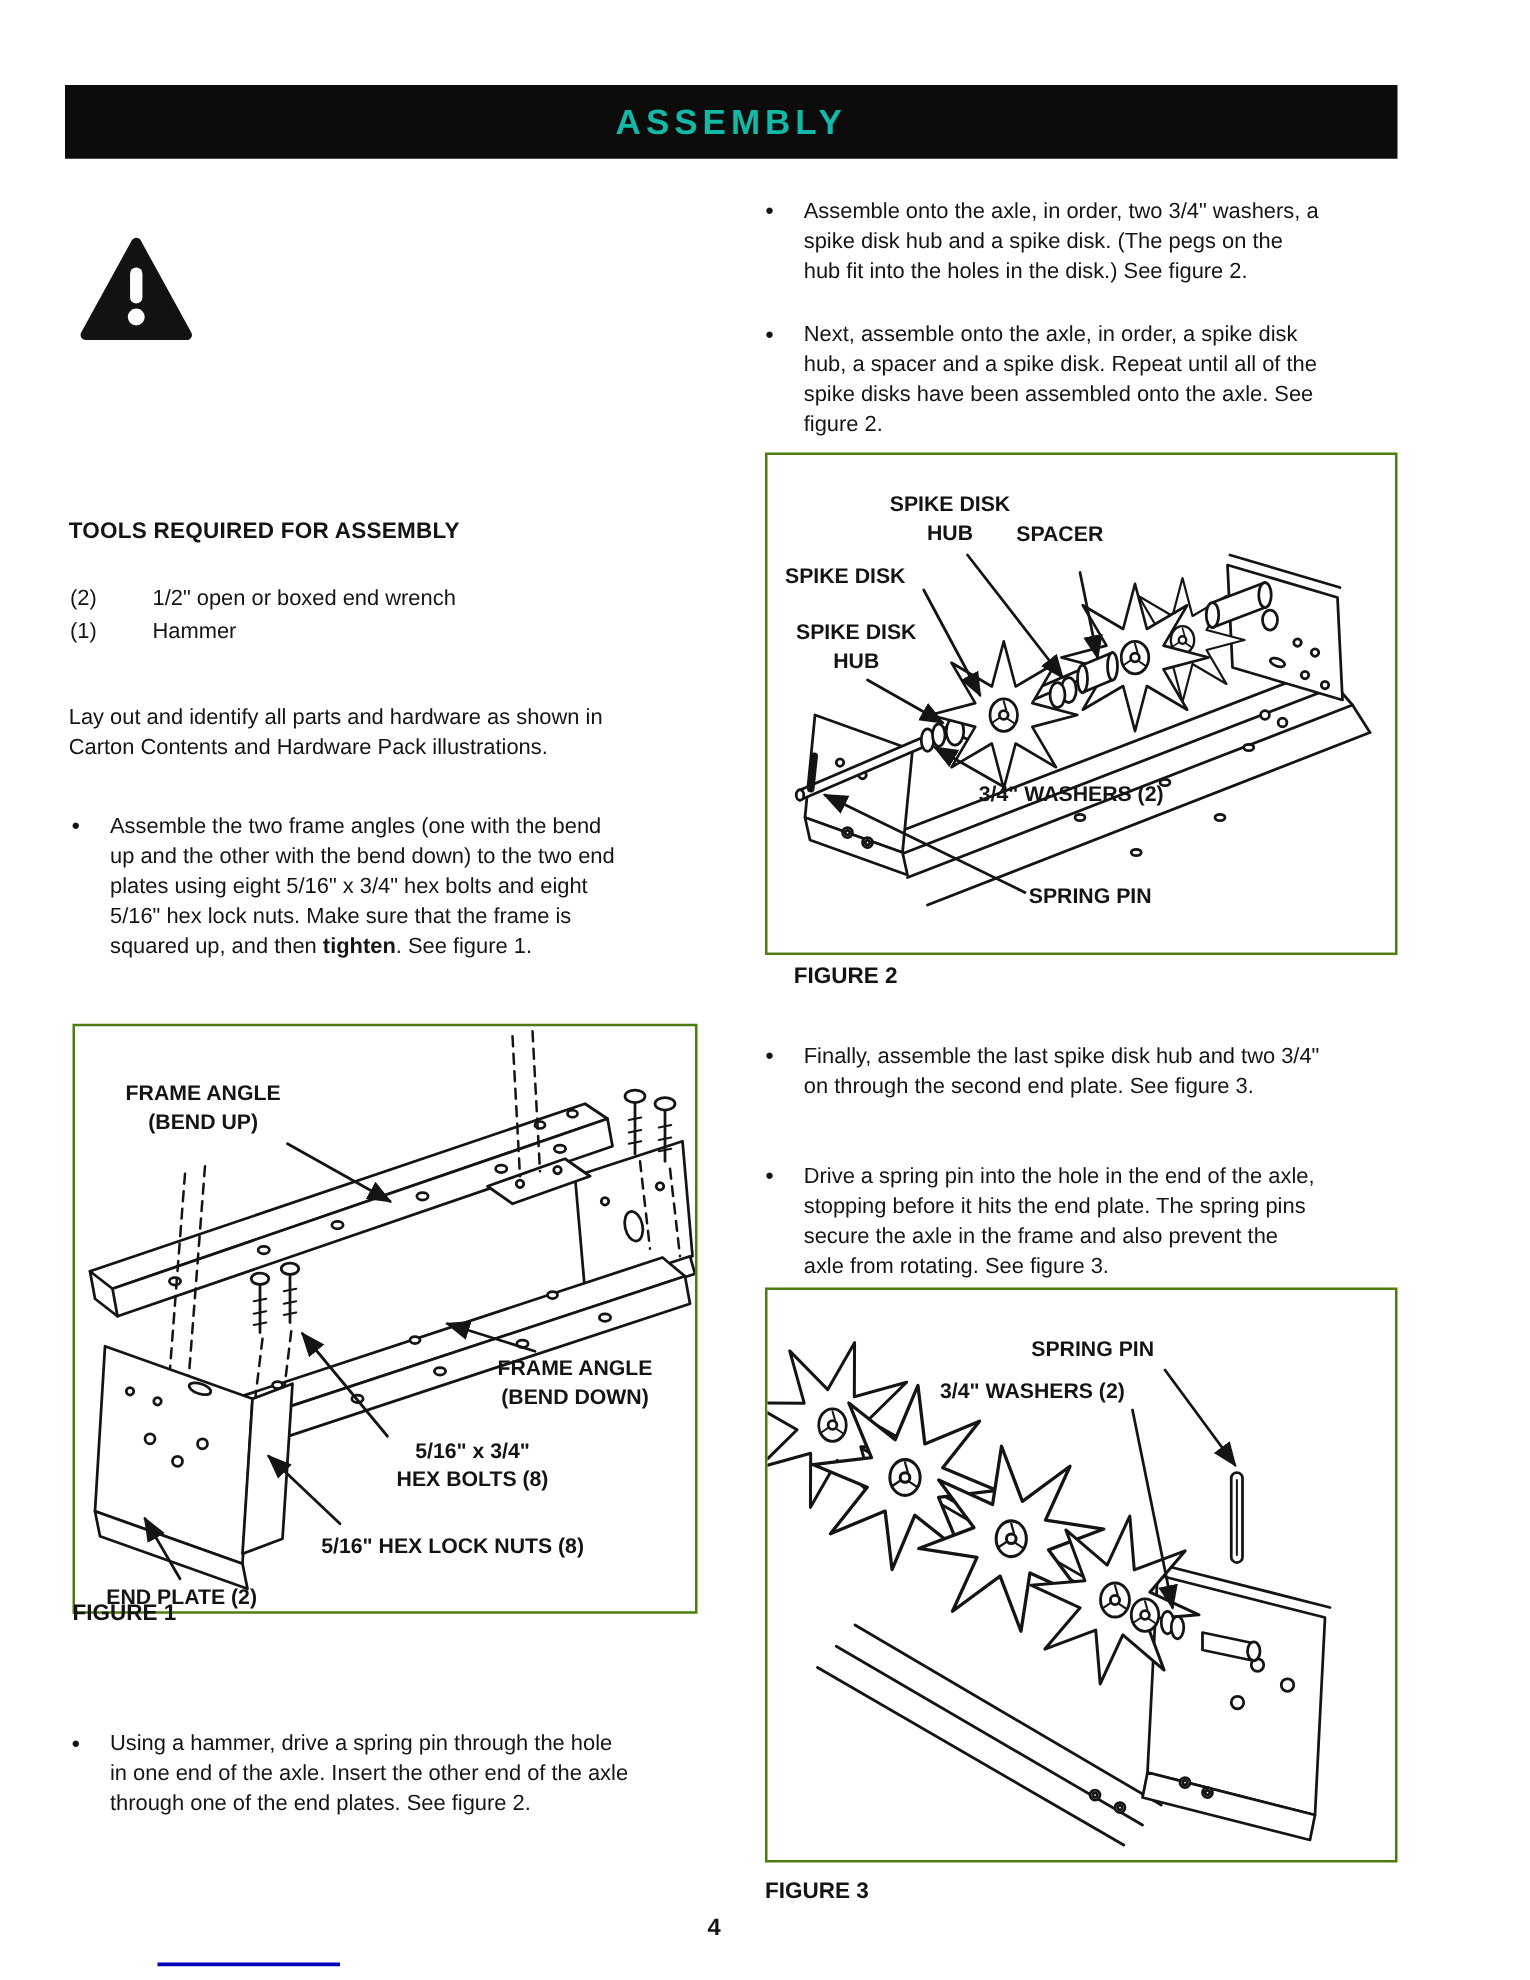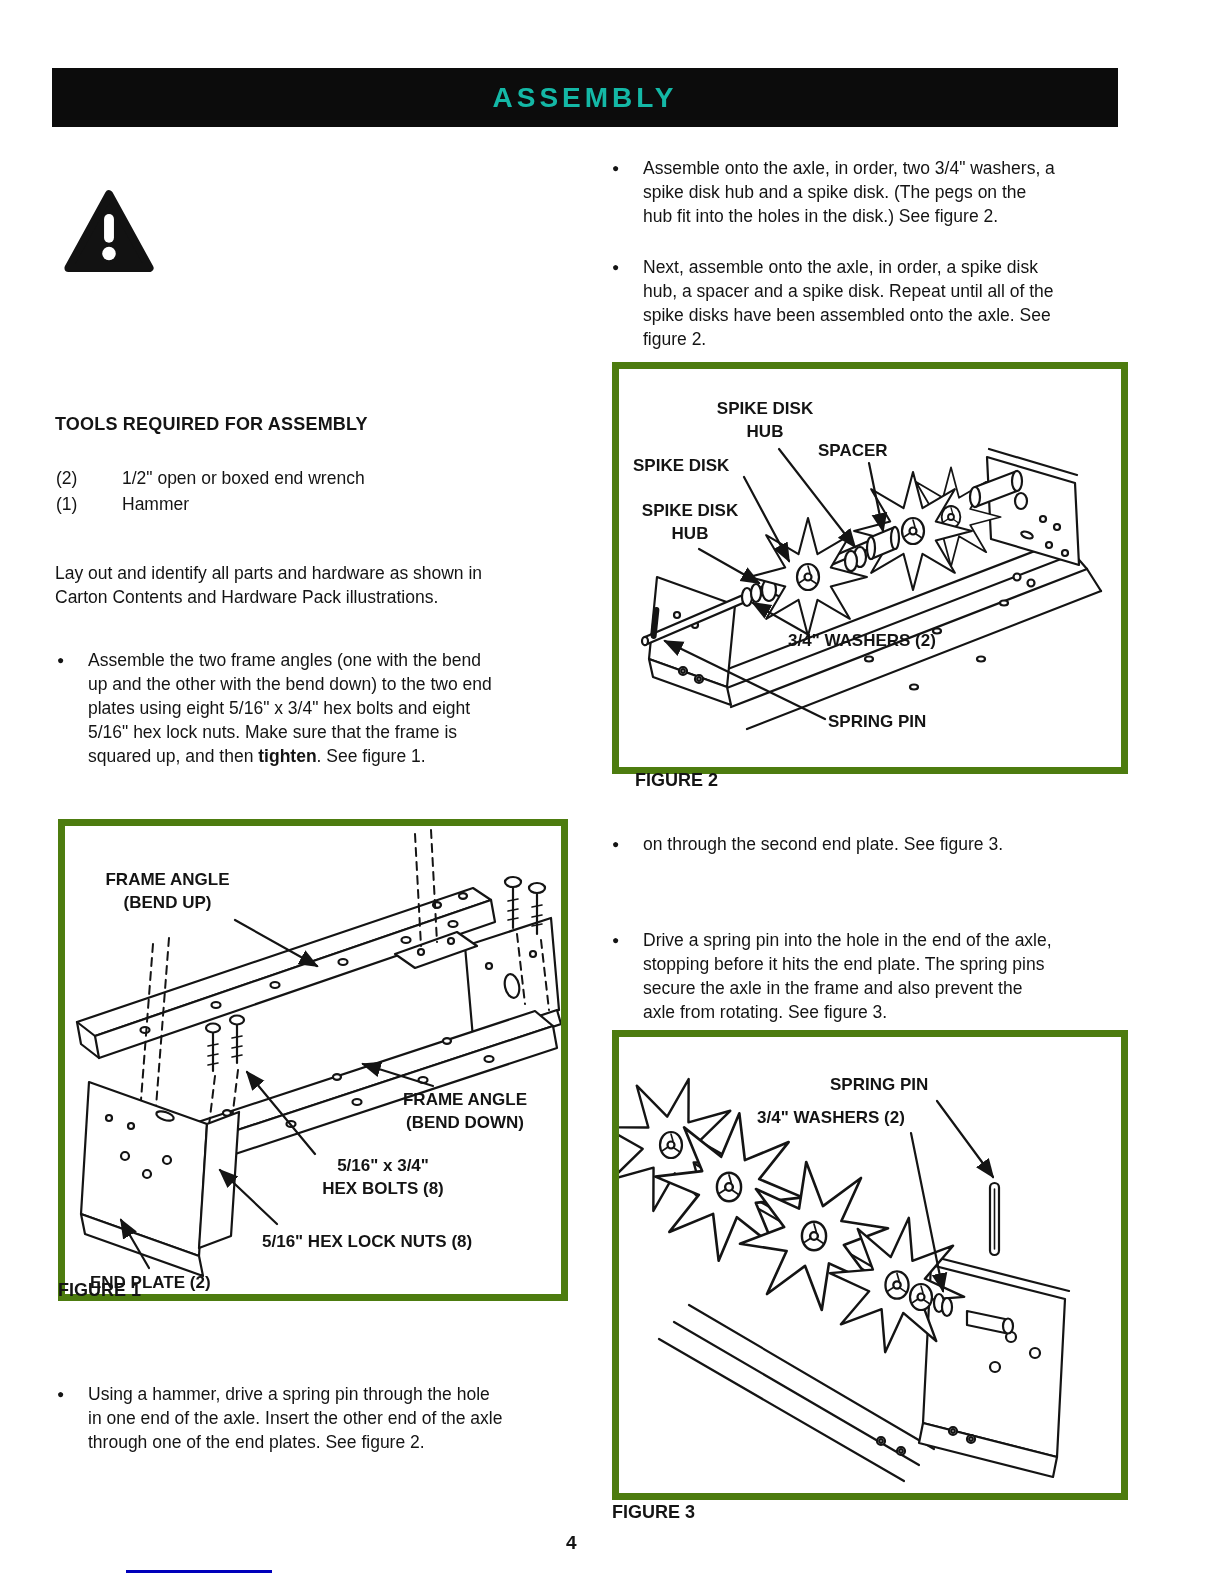--- a/index.html
+++ b/index.html
@@ -8,21 +8,21 @@
   .abs{position:absolute;}
   .header-bar{left:52px;top:68px;width:1066px;height:59px;background:#0c0c0c;color:#14b8a6;
         display:flex;align-items:center;justify-content:center;font-size:28px;font-weight:bold;
         letter-spacing:4px;}
   .body-lines div{font-size:17.5px;line-height:24px;white-space:nowrap;}
   .heading{font-size:18px;font-weight:bold;letter-spacing:.2px;white-space:nowrap;}
   .tool-row{font-size:17.5px;line-height:26px;white-space:nowrap;}
   .tool-row .qty{display:inline-block;width:66px;}
   .bullet{display:flex;}
   .bullet .dot{width:31px;font-size:12px;padding-top:5px;flex:none;}
-  .fig-box{border:7px solid #4d7c0f;background:#fff;}
+  .fig-box{border:2px solid #4d7c0f;background:#fff;}
   .fig-label{position:absolute;font-weight:bold;font-size:17px;line-height:23px;white-space:nowrap;}
   .fig-label.ctr{text-align:center;}
   .caption{font-size:18px;font-weight:bold;white-space:nowrap;}
   .pagenum{font-size:19px;font-weight:bold;}
   .blue-rule{background:#0000bb;height:3px;}
   .line-art{position:absolute;left:0;top:0;}
   .line-art polygon,.line-art ellipse,.line-art circle,.line-art path,.line-art rect
       {fill:#fff;stroke:#141414;stroke-width:2.2;stroke-linejoin:round;}
   .line-art line,.line-art polyline
       {fill:none;stroke:#141414;stroke-width:2.2;stroke-linecap:round;stroke-linejoin:round;}
@@ -325,34 +325,35 @@
       <line x1="250" y1="94" x2="264" y2="162" marker-end="url(#m2)"></line>
       <line x1="125" y1="108" x2="170" y2="192" marker-end="url(#m2)"></line>
       <line x1="80" y1="180" x2="140" y2="214" marker-end="url(#m2)"></line>
       <line x1="190" y1="266" x2="134" y2="234" marker-end="url(#m2)"></line>
       <line x1="206" y1="350" x2="46" y2="272" marker-end="url(#m2)"></line>
     </svg>
     <div class="fig-label ctr" style="left:86px;top:28px;width:120px;">
       <div>SPIKE DISK</div>
       <div>HUB</div>
     </div>
-    <div class="fig-label" style="left:199px;top:70px;">SPACER</div>
+    <div class="fig-label" style="left:199px;top:52px;">SPACER</div>
     <div class="fig-label" style="left:14px;top:85px;">SPIKE DISK</div>
     <div class="fig-label ctr" style="left:14px;top:130px;width:114px;">
       <div>SPIKE DISK</div>
       <div>HUB</div>
     </div>
     <div class="fig-label" style="left:169px;top:260px;">3/4" WASHERS (2)</div>
     <div class="fig-label" style="left:209px;top:341px;">SPRING PIN</div>
   </div>
   <div class="abs caption" style="left:635px;top:770px;">FIGURE 2</div>
 
   <div class="abs bullet" style="left:612px;top:832px;">
     <span class="dot">●</span>
     <div class="body-lines">
+      <div>Finally, assemble the last spike disk hub and two 3/4"</div>
       <div>on through the second end plate. See figure 3.</div>
     </div>
   </div>
 
   <div class="abs bullet" style="left:612px;top:928px;">
     <span class="dot">●</span>
     <div class="body-lines">
       <div>Drive a spring pin into the hole in the end of the axle,</div>
       <div>stopping before it hits the end plate. The spring pins</div>
       <div>secure the axle in the frame and also prevent the</div>

